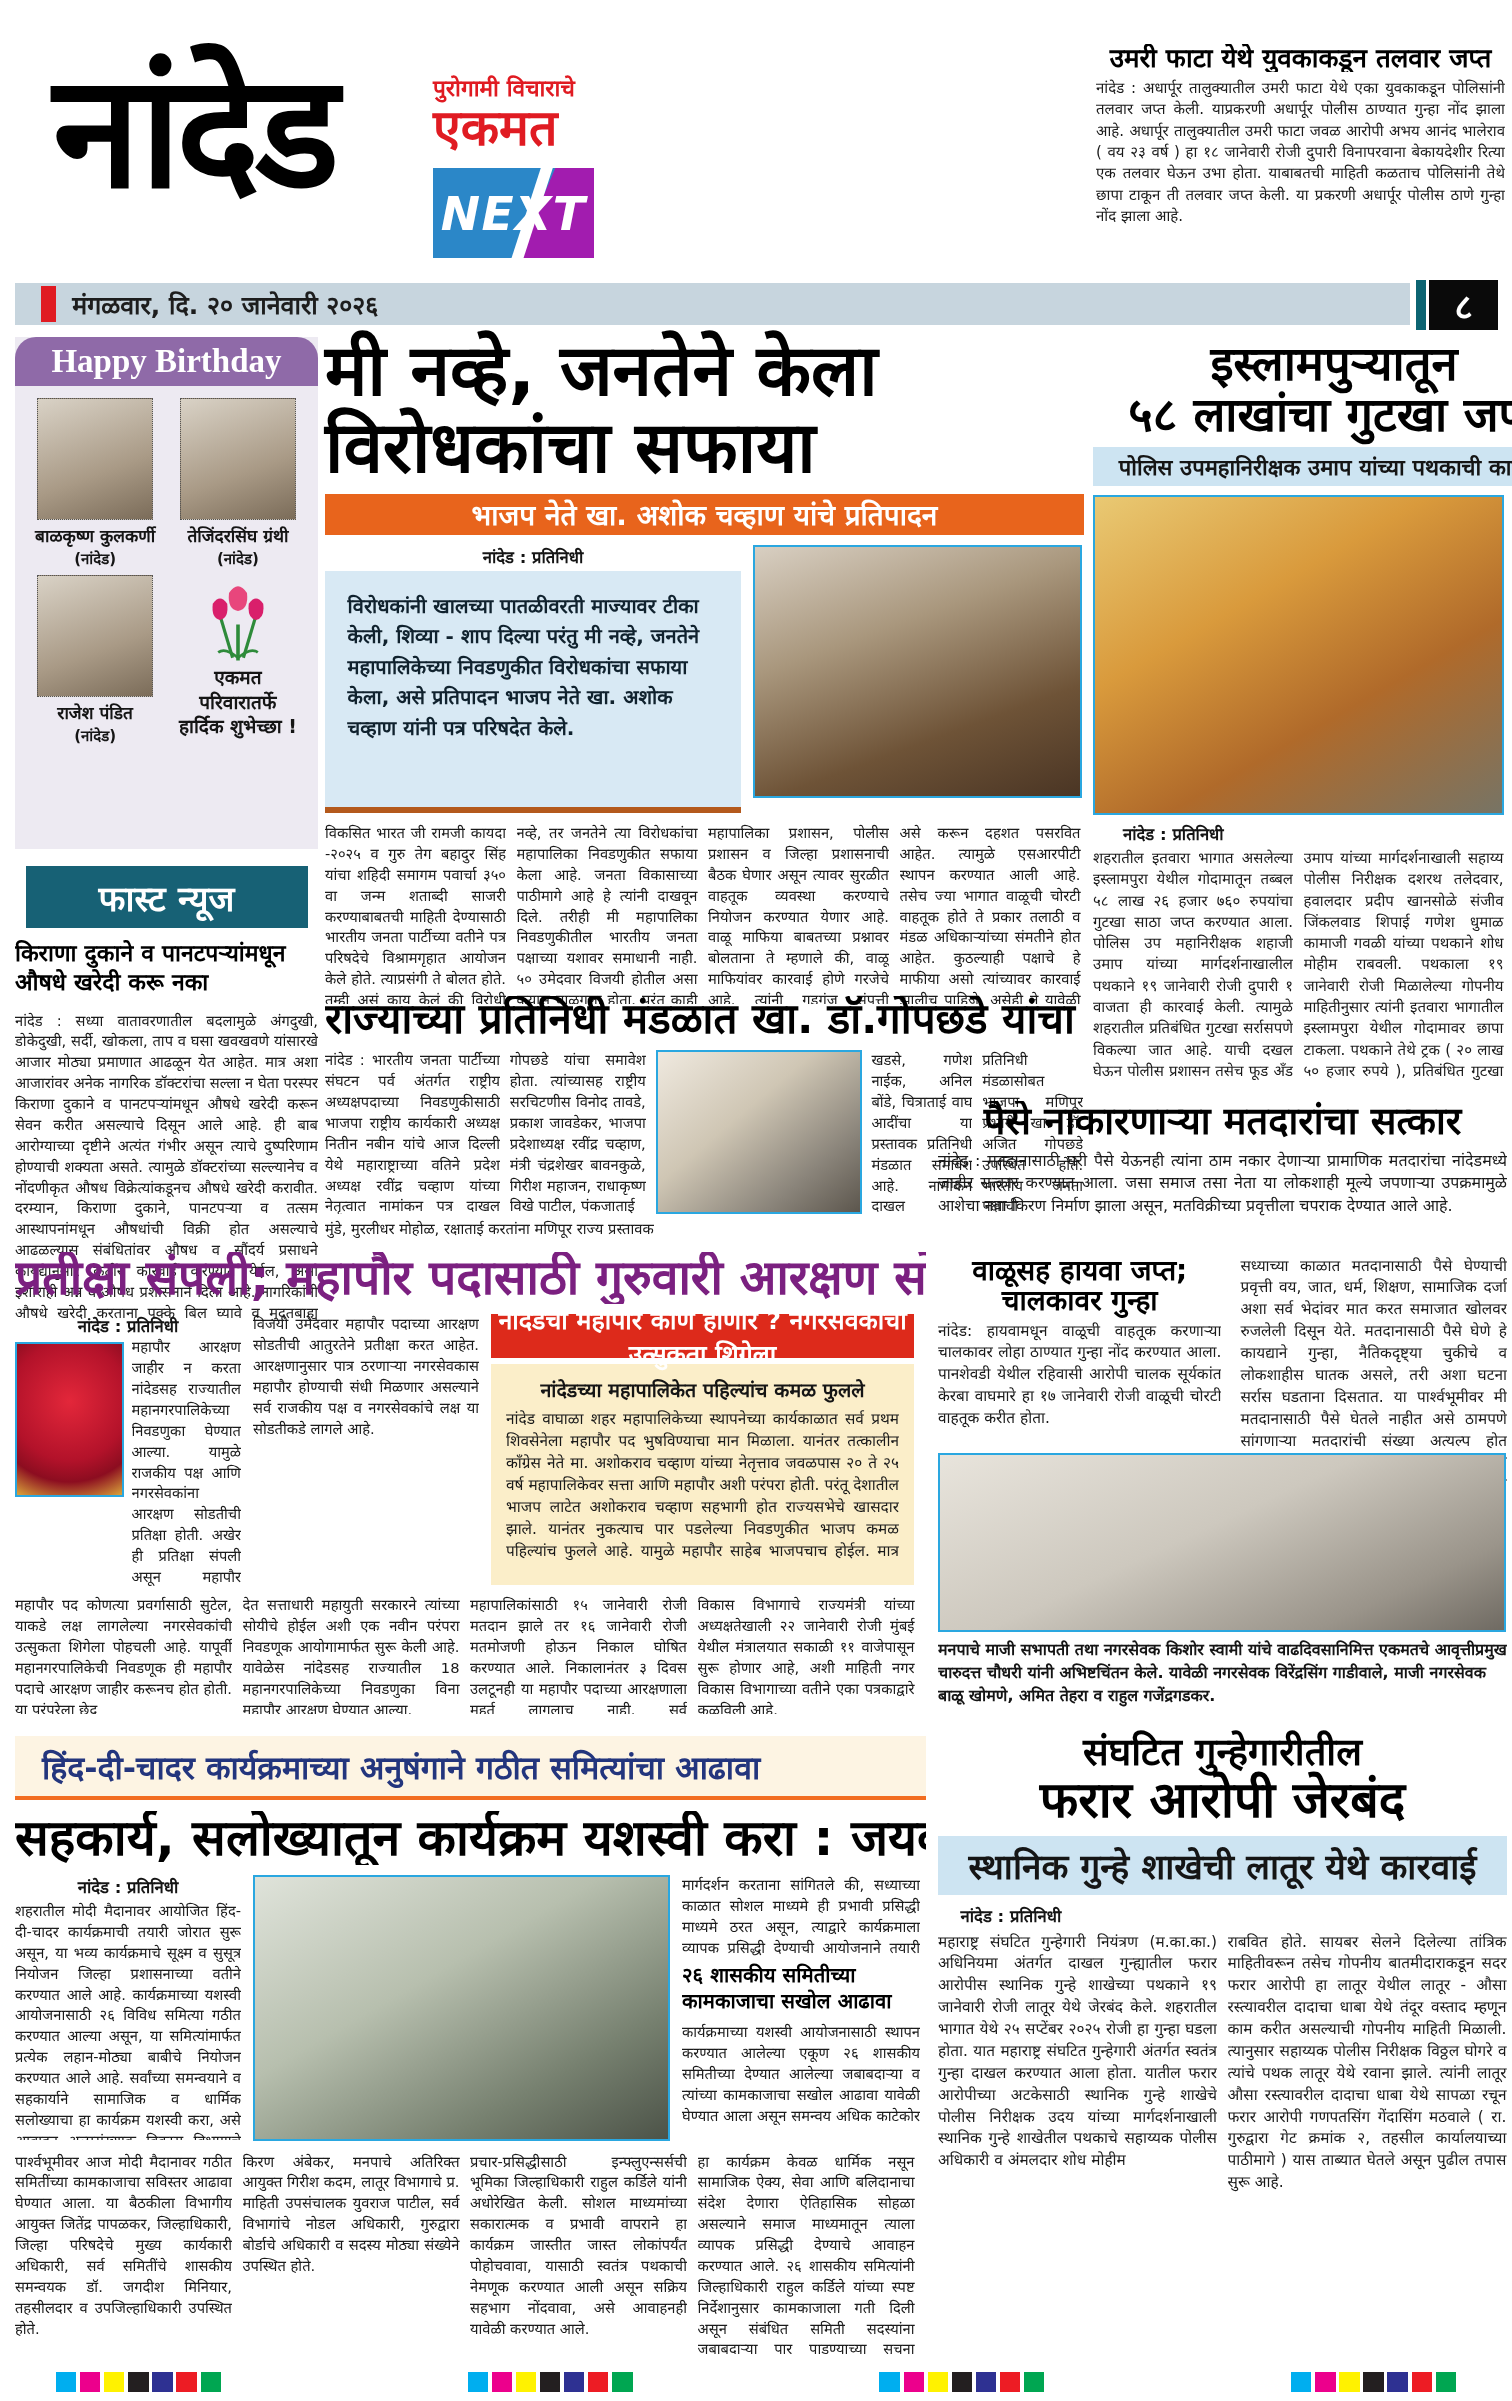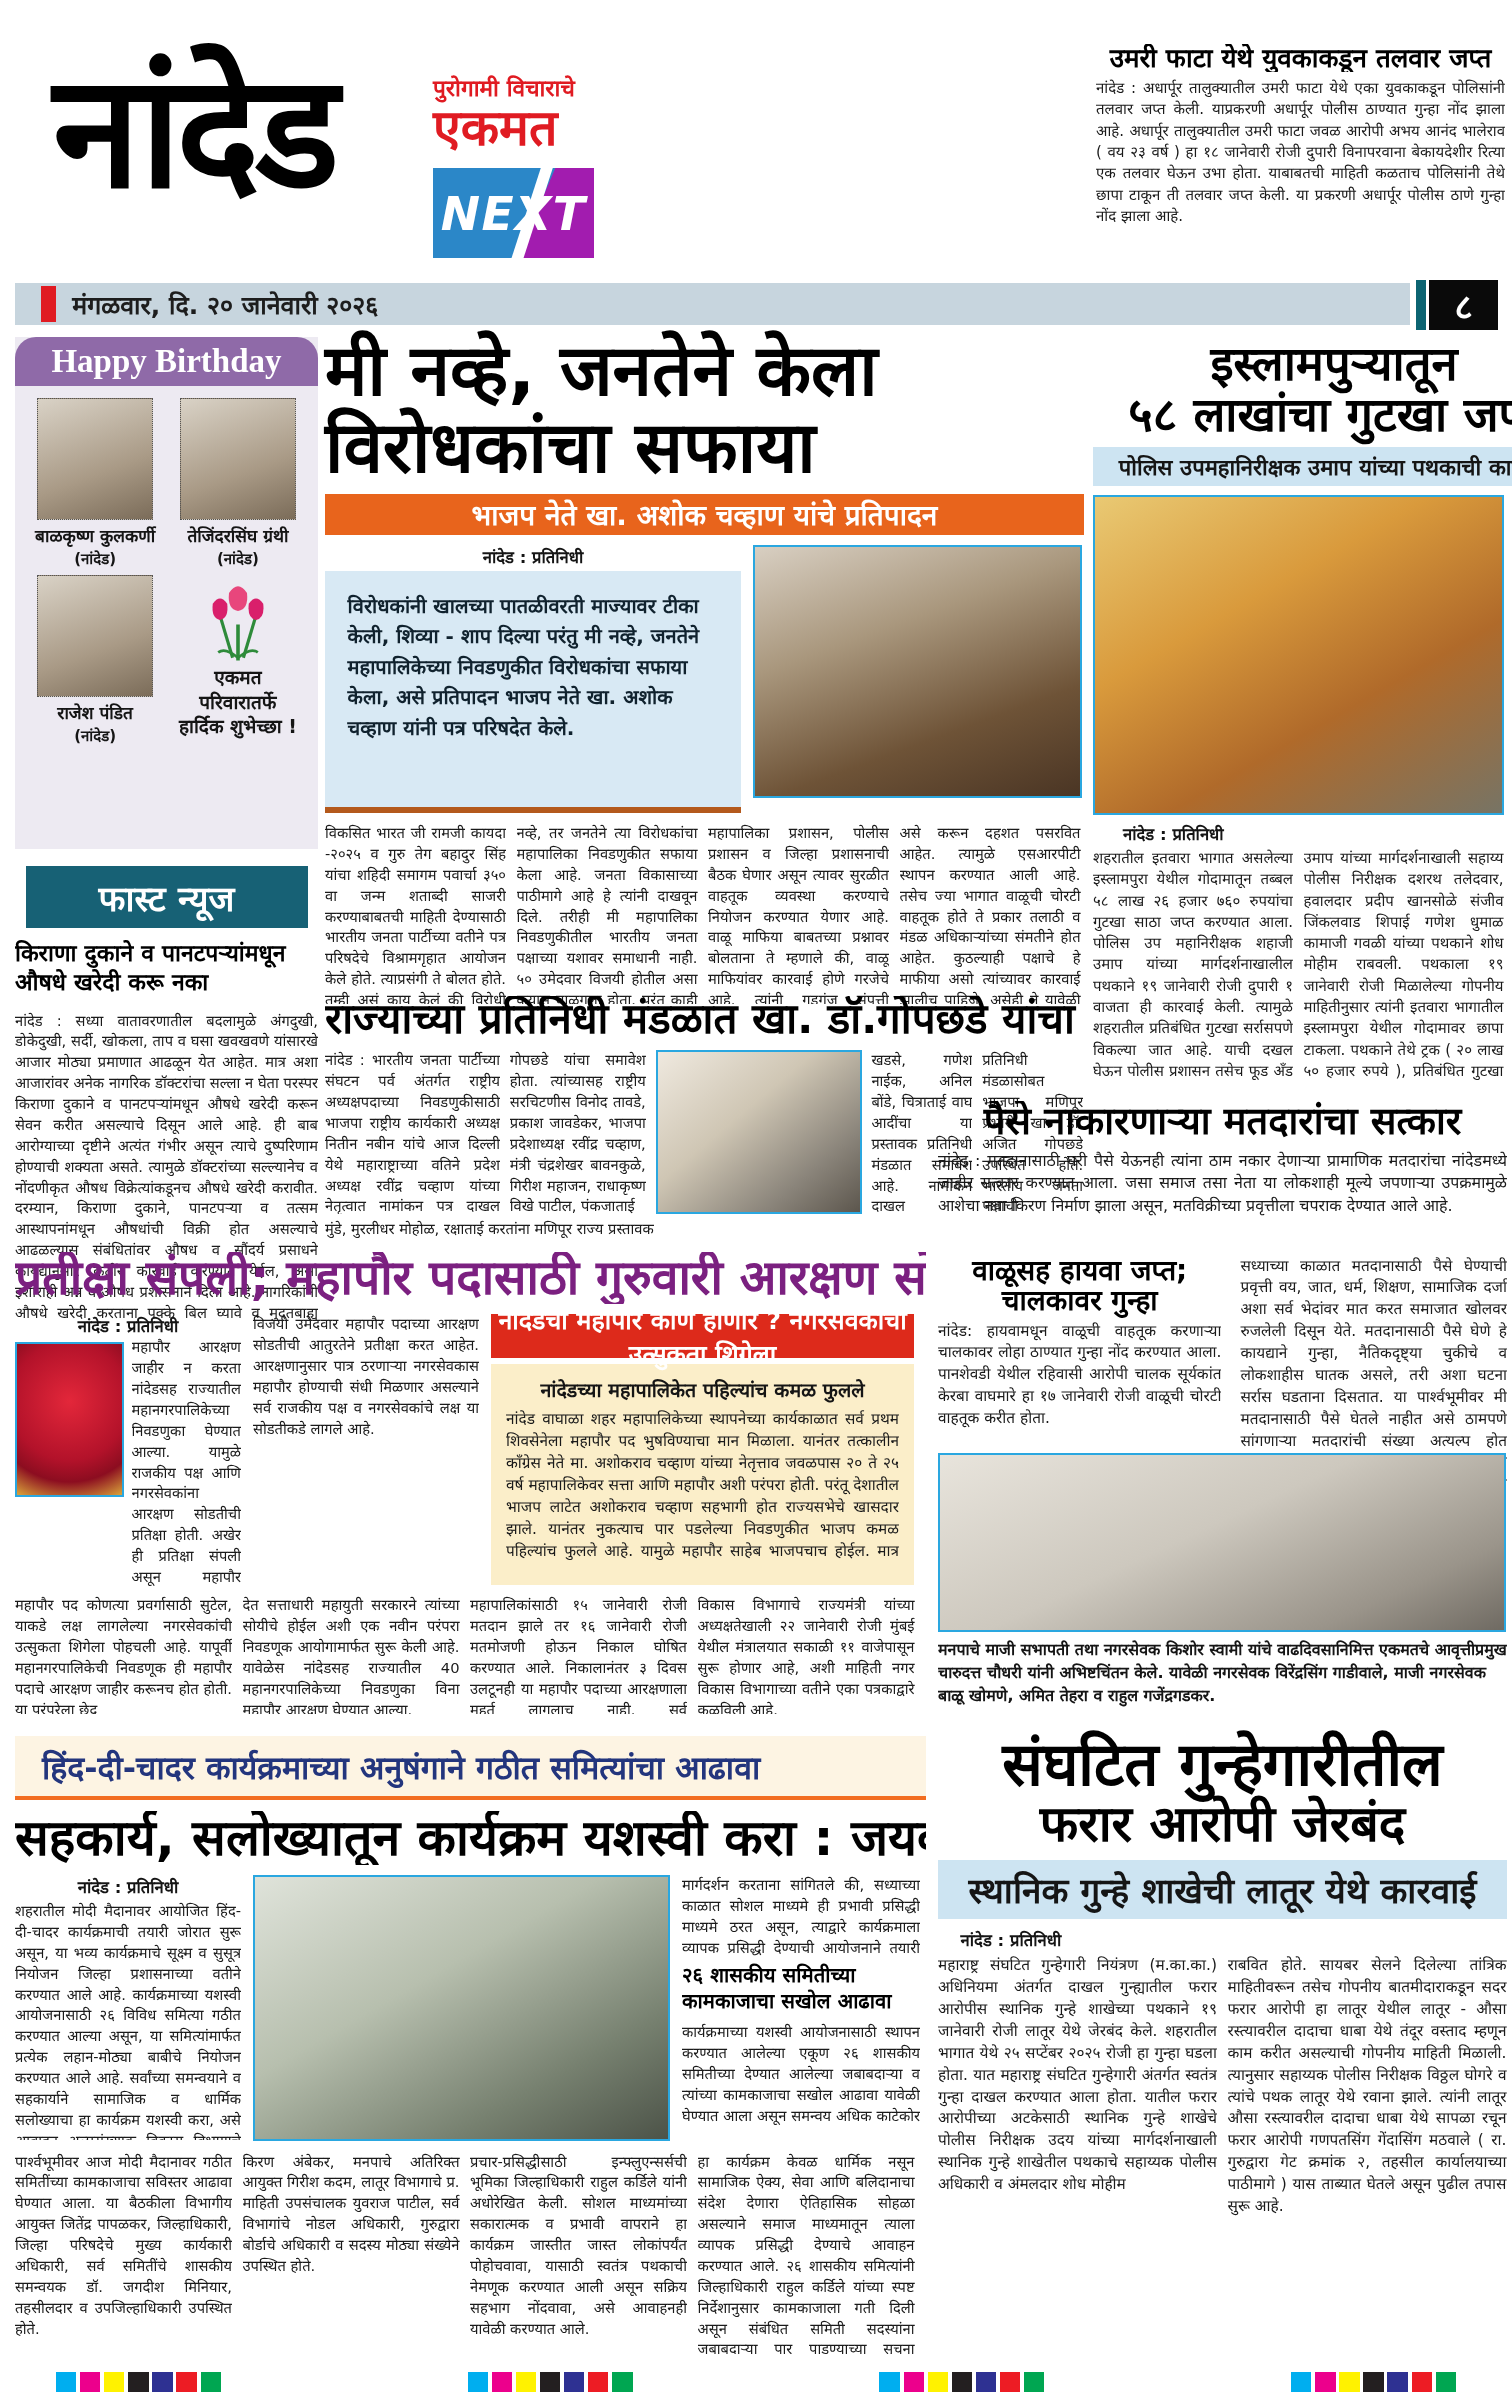--- a/index.html
+++ b/index.html
@@ -222,21 +222,21 @@
           <span>नांदेडचा महापौर कोण होणार ? नगरसेवकांची उत्सुकता शिगेला</span>
         </div>
         <div class="cream-box clip" style="margin-top:6px;height:197px;">
           <div class="cream-title">नांदेडच्या महापालिकेत पहिल्यांच कमळ फुलले</div>
           <div class="body-txt just clip" style="font-size:15.4px;height:151px;">नांदेड वाघाळा शहर महापालिकेच्या स्थापनेच्या कार्यकाळात सर्व प्रथम शिवसेनेला महापौर पद भुषविण्याचा मान मिळाला. यानंतर तत्कालीन काँग्रेस नेते मा. अशोकराव चव्हाण यांच्या नेतृत्ताव जवळपास २० ते २५ वर्ष महापालिकेवर सत्ता आणि महापौर अशी परंपरा होती. परंतू देशातील भाजप लाटेत अशोकराव चव्हाण सहभागी होत राज्यसभेचे खासदार झाले. यानंतर नुकत्याच पार पडलेल्या निवडणुकीत भाजप कमळ पहिल्यांच फुलले आहे. यामुळे महापौर साहेब भाजपचाच होईल. मात्र महापौर सोडतीमध्ये हे पद कोणत्या प्रवर्गाला सुटते आणि कोणाला या काळातील पहिला महापौर होण्याचा मान मिळतो. याकडे नवनिर्वाचित नगरसेवकांचे लक्ष लागले आहे.</div>
         </div>
       </div>
     </div>
     <div class="cols" style="margin-top:9px;">
       <div class="body-txt just clip" style="width:217px;height:119px;">महापौर पद कोणत्या प्रवर्गासाठी सुटेल, याकडे लक्ष लागलेल्या नगरसेवकांची उत्सुकता शिगेला पोहचली आहे. यापूर्वी महानगरपालिकेची निवडणूक ही महापौर पदाचे आरक्षण जाहीर करूनच होत होती. या परंपरेला छेद</div>
-      <div class="body-txt just clip" style="width:217px;height:119px;">देत सत्ताधारी महायुती सरकारने त्यांच्या सोयीचे होईल अशी एक नवीन परंपरा निवडणूक आयोगामार्फत सुरू केली आहे. यावेळेस नांदेडसह राज्यातील 40 महानगरपालिकेच्या निवडणुका विना महापौर आरक्षण घेण्यात आल्या.</div>
+      <div class="body-txt just clip" style="width:217px;height:119px;">देत सत्ताधारी महायुती सरकारने त्यांच्या सोयीचे होईल अशी एक नवीन परंपरा निवडणूक आयोगामार्फत सुरू केली आहे. यावेळेस नांदेडसह राज्यातील 18 महानगरपालिकेच्या निवडणुका विना महापौर आरक्षण घेण्यात आल्या.</div>
       <div class="body-txt just clip" style="width:217px;height:119px;">महापालिकांसाठी १५ जानेवारी रोजी मतदान झाले तर १६ जानेवारी रोजी मतमोजणी होऊन निकाल घोषित करण्यात आले. निकालानंतर ३ दिवस उलटूनही या महापौर पदाच्या आरक्षणाला मुहूर्त लागलाच नाही. सर्व महानगरपालिकेतील</div>
       <div class="body-txt just clip" style="width:217px;height:119px;">विकास विभागाचे राज्यमंत्री यांच्या अध्यक्षतेखाली २२ जानेवारी रोजी मुंबई येथील मंत्रालयात सकाळी ११ वाजेपासून सुरू होणार आहे, अशी माहिती नगर विकास विभागाच्या वतीने एका पत्रकाद्वारे कळविली आहे.</div>
     </div>
   </div>
 
   <div class="abs" style="left:15px;top:1736px;width:911px;">
     <div class="kicker-bar" style="height:60px;">
       <span>हिंद-दी-चादर कार्यक्रमाच्या अनुषंगाने गठीत समित्यांचा आढावा</span>
     </div>
     <div class="hl clip" style="font-size:50px;margin-top:10.5px;white-space:nowrap;">सहकार्य, सलोख्यातून कार्यक्रम यशस्वी करा : जयवंशी</div>
@@ -254,21 +254,21 @@
     </div>
     <div class="cols" style="margin-top:10.5px;">
       <div class="body-txt just clip" style="width:217px;height:202px;">पार्श्वभूमीवर आज मोदी मैदानावर गठीत समितींच्या कामकाजाचा सविस्तर आढावा घेण्यात आला. या बैठकीला विभागीय आयुक्त जितेंद्र पापळकर, जिल्हाधिकारी, जिल्हा परिषदेचे मुख्य कार्यकारी अधिकारी, सर्व समितींचे शासकीय समन्वयक डॉ. जगदीश मिनियार, तहसीलदार व उपजिल्हाधिकारी उपस्थित होते.</div>
       <div class="body-txt just clip" style="width:217px;height:202px;">किरण अंबेकर, मनपाचे अतिरिक्त आयुक्त गिरीश कदम, लातूर विभागाचे प्र. माहिती उपसंचालक युवराज पाटील, सर्व विभागांचे नोडल अधिकारी, गुरुद्वारा बोर्डाचे अधिकारी व सदस्य मोठ्या संख्येने उपस्थित होते.</div>
       <div class="body-txt just clip" style="width:217px;height:202px;">प्रचार-प्रसिद्धीसाठी इन्फ्लुएन्सर्सची भूमिका जिल्हाधिकारी राहुल कर्डिले यांनी अधोरेखित केली. सोशल माध्यमांच्या सकारात्मक व प्रभावी वापराने हा कार्यक्रम जास्तीत जास्त लोकांपर्यंत पोहोचवावा, यासाठी स्वतंत्र पथकाची नेमणूक करण्यात आली असून सक्रिय सहभाग नोंदवावा, असे आवाहनही यावेळी करण्यात आले.</div>
       <div class="body-txt just clip" style="width:217px;height:202px;">हा कार्यक्रम केवळ धार्मिक नसून सामाजिक ऐक्य, सेवा आणि बलिदानाचा संदेश देणारा ऐतिहासिक सोहळा असल्याने समाज माध्यमातून त्याला व्यापक प्रसिद्धी देण्याचे आवाहन करण्यात आले. २६ शासकीय समित्यांनी जिल्हाधिकारी राहुल कर्डिले यांच्या स्पष्ट निर्देशानुसार कामकाजाला गती दिली असून संबंधित समिती सदस्यांना जबाबदाऱ्या पार पाडण्याच्या सूचना केल्या.</div>
     </div>
   </div>
 
   <div class="abs" style="left:938px;top:1732px;width:569px;">
-    <div class="hl" style="font-size:60px;text-align:center;">संघटित गुन्हेगारीतील</div>
+    <div class="hl" style="font-size:38px;text-align:center;">संघटित गुन्हेगारीतील</div>
     <div class="hl" style="font-size:50px;text-align:center;">फरार आरोपी जेरबंद</div>
     <div class="subhead-blue" style="font-size:35px;padding:6px 0;margin-top:9px;">स्थानिक गुन्हे शाखेची लातूर येथे कारवाई</div>
     <div class="byline" style="margin:9px 0 4.5px 22.6px;">नांदेड : प्रतिनिधी</div>
     <div class="cols">
       <div class="body-txt just clip" style="width:279px;height:422px;font-size:15.4px;">महाराष्ट्र संघटित गुन्हेगारी नियंत्रण (म.का.का.) अधिनियमा अंतर्गत दाखल गुन्ह्यातील फरार आरोपीस स्थानिक गुन्हे शाखेच्या पथकाने १९ जानेवारी रोजी लातूर येथे जेरबंद केले. शहरातील भागात येथे २५ सप्टेंबर २०२५ रोजी हा गुन्हा घडला होता. यात महाराष्ट्र संघटित गुन्हेगारी अंतर्गत स्वतंत्र गुन्हा दाखल करण्यात आला होता. यातील फरार आरोपीच्या अटकेसाठी स्थानिक गुन्हे शाखेचे पोलीस निरीक्षक उदय यांच्या मार्गदर्शनाखाली स्थानिक गुन्हे शाखेतील पथकाचे सहाय्यक पोलीस अधिकारी व अंमलदार शोध मोहीम</div>
       <div class="body-txt just clip" style="width:279px;height:422px;font-size:15.4px;">राबवित होते. सायबर सेलने दिलेल्या तांत्रिक माहितीवरून तसेच गोपनीय बातमीदाराकडून सदर फरार आरोपी हा लातूर येथील लातूर - औसा रस्त्यावरील दादाचा धाबा येथे तंदूर वस्ताद म्हणून काम करीत असल्याची गोपनीय माहिती मिळाली. त्यानुसार सहाय्यक पोलीस निरीक्षक विठ्ठल घोगरे व त्यांचे पथक लातूर येथे रवाना झाले. त्यांनी लातूर औसा रस्त्यावरील दादाचा धाबा येथे सापळा रचून फरार आरोपी गणपतसिंग गेंदासिंग मठवाले ( रा. गुरुद्वारा गेट क्रमांक २, तहसील कार्यालयाच्या पाठीमागे ) यास ताब्यात घेतले असून पुढील तपास सुरू आहे.</div>
     </div>
   </div>
 
   <div class="abs" style="left:0;top:2372px;width:1512px;height:25.6px;display:flex;justify-content:space-between;padding:0 56px;box-sizing:border-box;">

